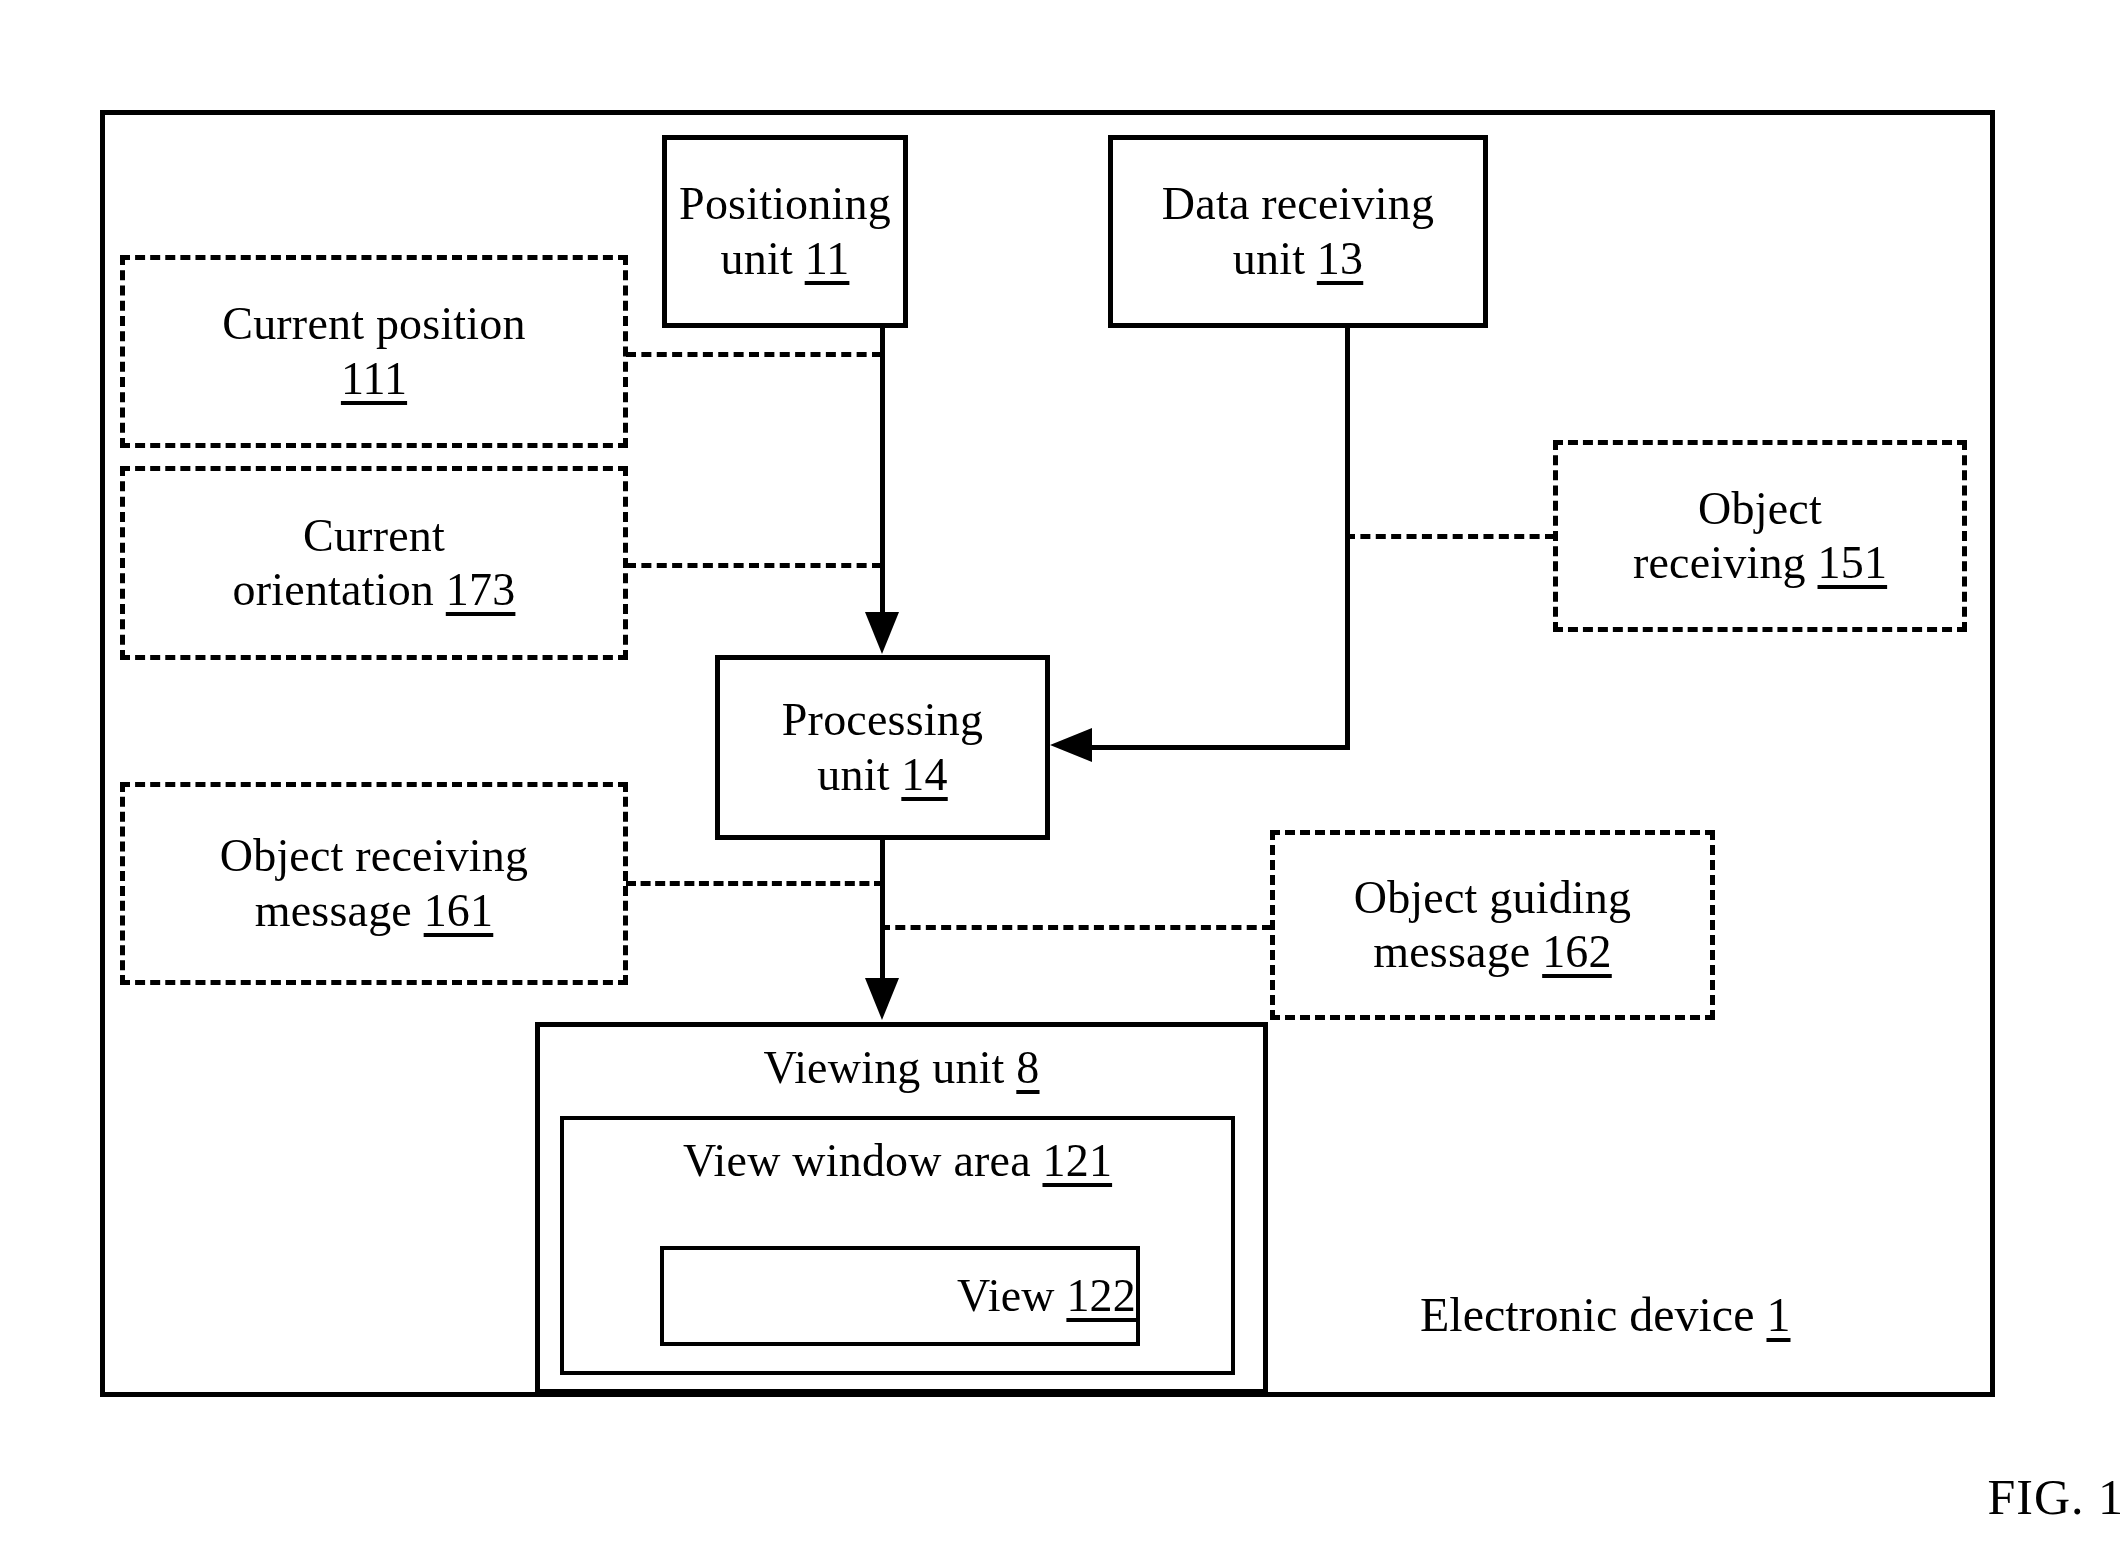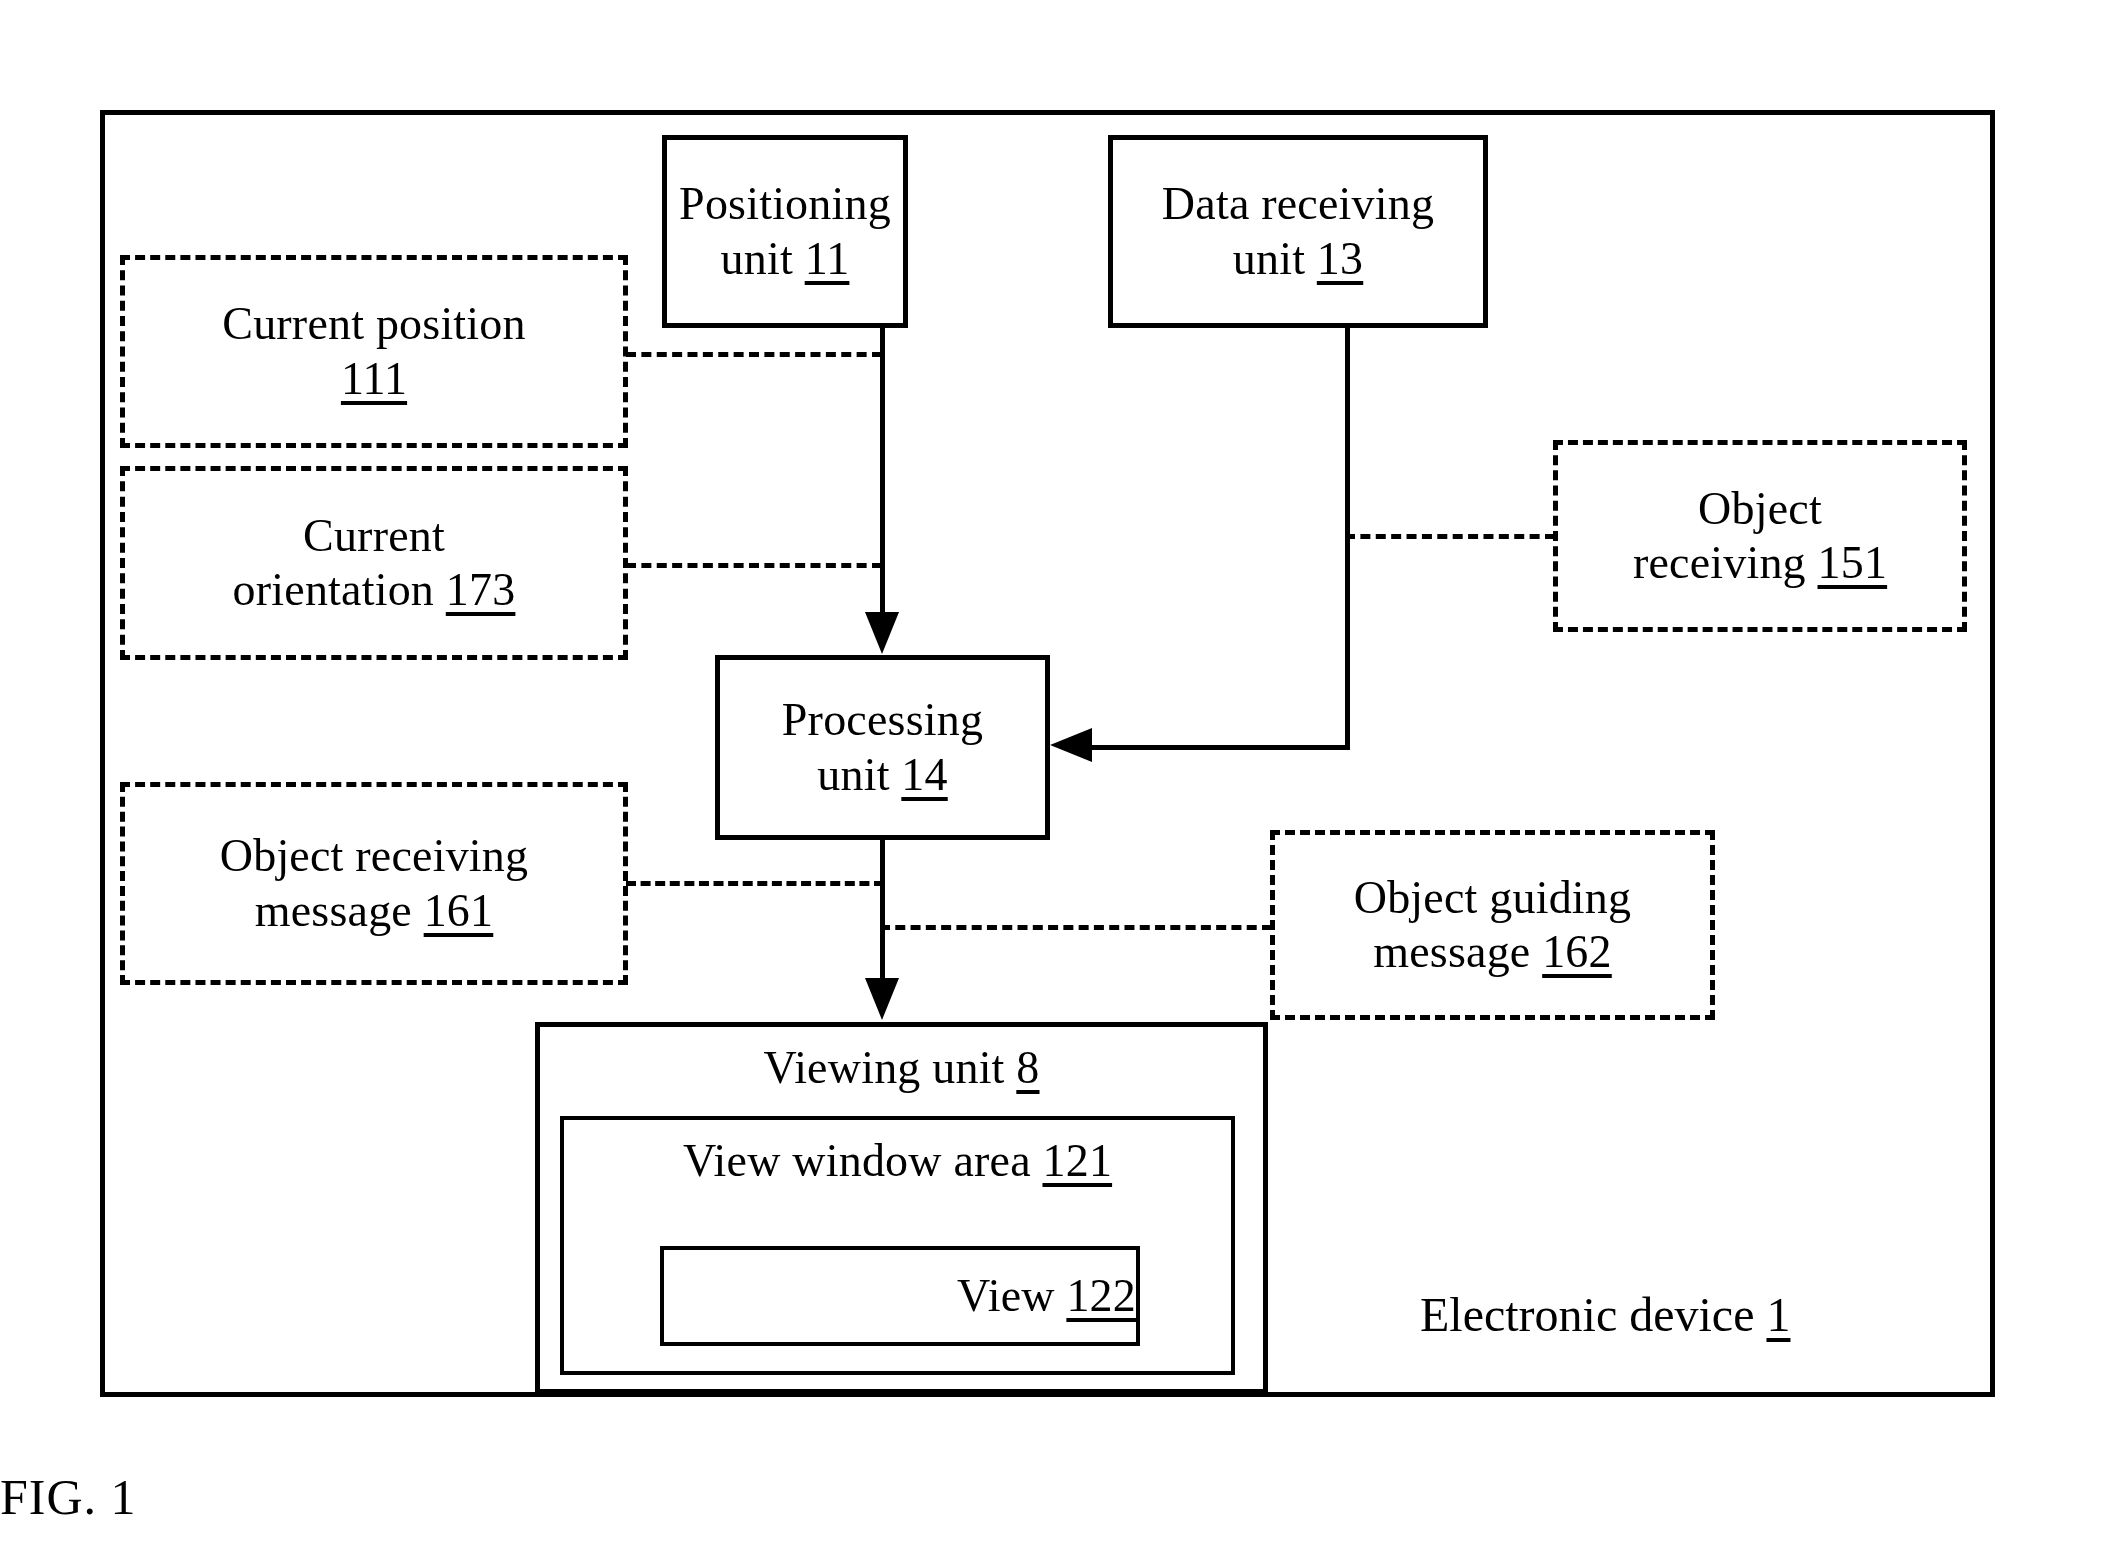--- a/index.html
+++ b/index.html
@@ -84,21 +84,21 @@
     border-top: 17px solid transparent;
     border-bottom: 17px solid transparent;
     border-right: 42px solid #000;
   }
   
   #caption {
     position: absolute;
     left: 0;
     top: 1468px;
     width: 2124px;
-    text-align: left;
+    text-align: right;
     font-size: 50px;
     letter-spacing: 1px;
   }
   
   .box.top-label {
     align-items: flex-start;
   }
   .box.top-label > .inner-text {
     padding-top: 14px;
   }

